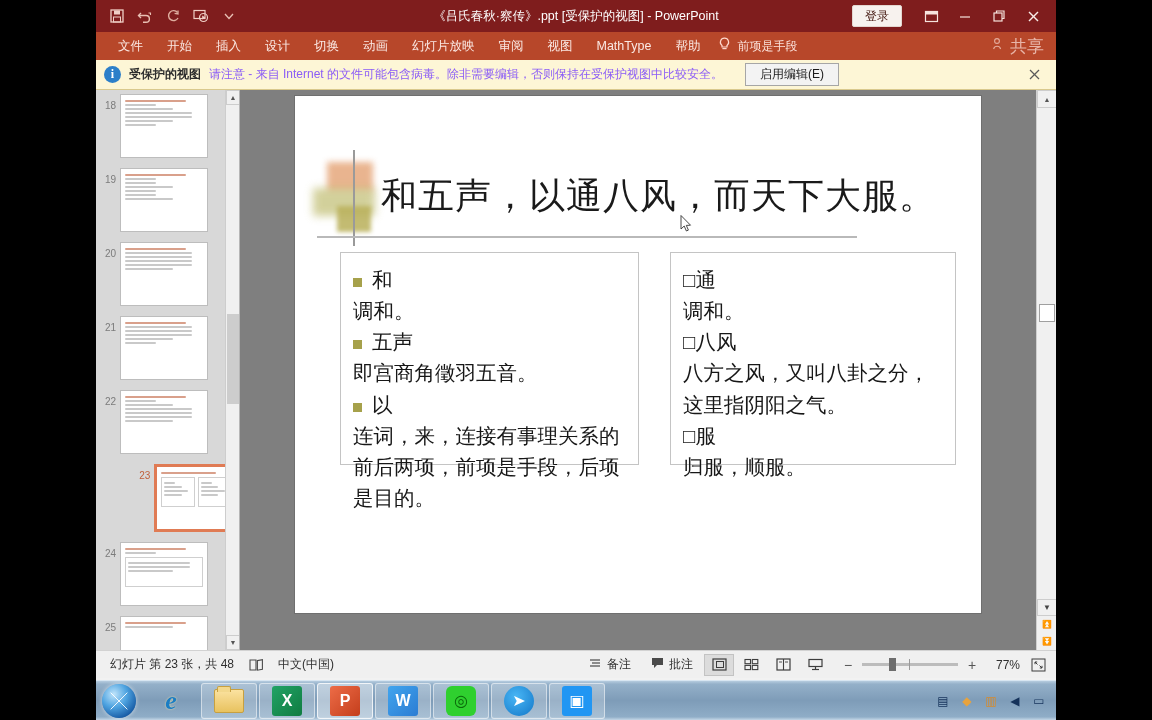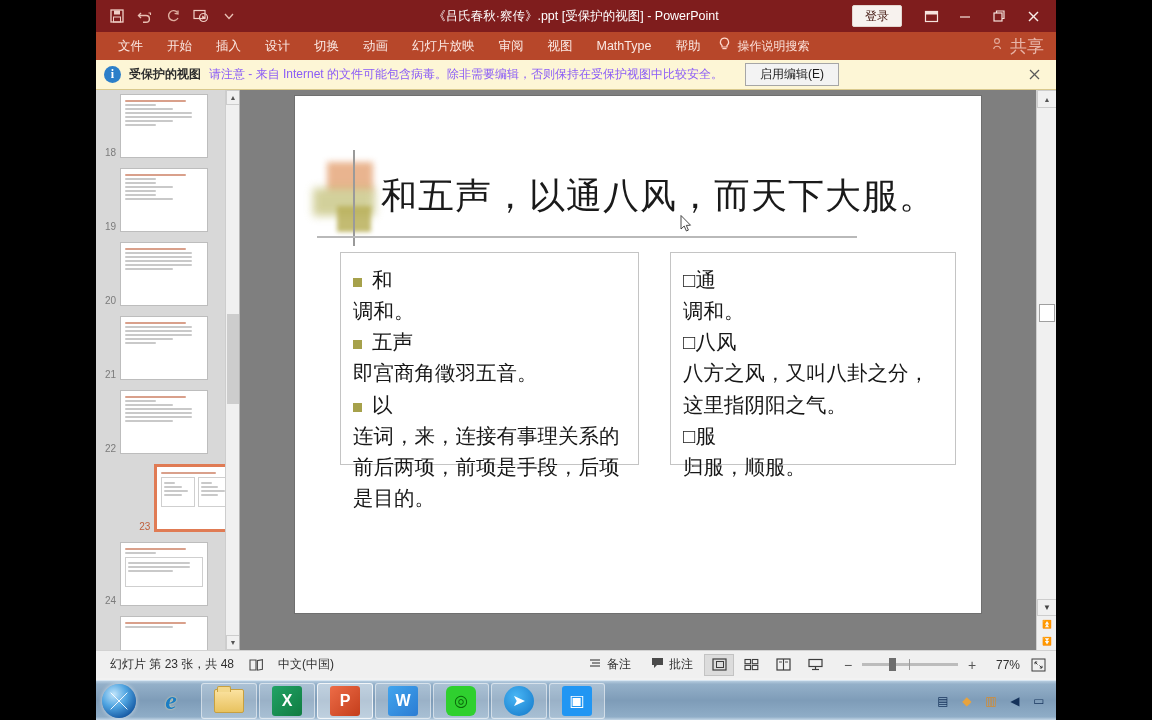--- a/index.html
+++ b/index.html
@@ -92,21 +92,21 @@
     display: flex;
   }
 
   
   #thumb-pane {
     width: 144px; background: #d8d8d8; position: relative;
     display: flex; flex-direction: column; border-right: 1px solid #b6b6b6;
     overflow: hidden;
   }
   #thumb-list { position: relative; padding-top: 4px; }
-  .thumb-row { display: flex; align-items: flex-end; margin-bottom: 10px; padding-left: 2px; }
+  .thumb-row { display: flex; align-items: flex-start; margin-bottom: 10px; padding-left: 2px; }
   .thumb-num { width: 22px; text-align: right; padding-right: 4px; font-size: 10px; color: #7b7b7b; padding-top: 6px; }
   .thumb-box {
     width: 88px; height: 64px; background: #fff; border: 1px solid #bdbdbd;
     position: relative; overflow: hidden; padding: 3px 4px;
   }
   .thumb-row.selected .thumb-box { border: 3px solid #e07b54; width: 92px; height: 68px; }
   .thumb-row.selected .thumb-num { color: #c0603c; margin-left: 36px; }
   .tl { height: 2px; background: #c9c9c9; margin: 2px 0; border-radius: 1px; }
   .tl.t { background: #d9a08b; width: 78%; }
   .tl.s { width: 40%; }
@@ -346,21 +346,21 @@
       <div class="rtab">视图</div>
       <div class="rtab">MathType</div>
       <div class="rtab">帮助</div>
       <div class="tellme">
         <span>
           <svg width="13" height="15" viewBox="0 0 13 15">
               <path d="M6.5 1.2 A4 4 0 0 1 9 8.4 V10 H4 V8.4 A4 4 0 0 1 6.5 1.2 Z" fill="none" stroke="#ffd9cd" stroke-width="1.2"></path>
               <line x1="4.4" y1="11.6" x2="8.6" y2="11.6" stroke="#ffd9cd" stroke-width="1.2"></line>
             </svg>
         </span>
-        <span>操作说明搜索</span>
+        <span>前项是手段</span>
       </div>
       <div class="share-area">
         <span>
           <svg width="14" height="14" viewBox="0 0 14 14">
               <circle cx="5" cy="4" r="2.4" fill="none" stroke="#e4ac9d" stroke-width="1.1"></circle>
               <path d="M1.6 12 a3.6 3.6 0 0 1 7 0" fill="none" stroke="#e4ac9d" stroke-width="1.1"></path>
             </svg>
         </span>
         <span>共享</span>
       </div>

